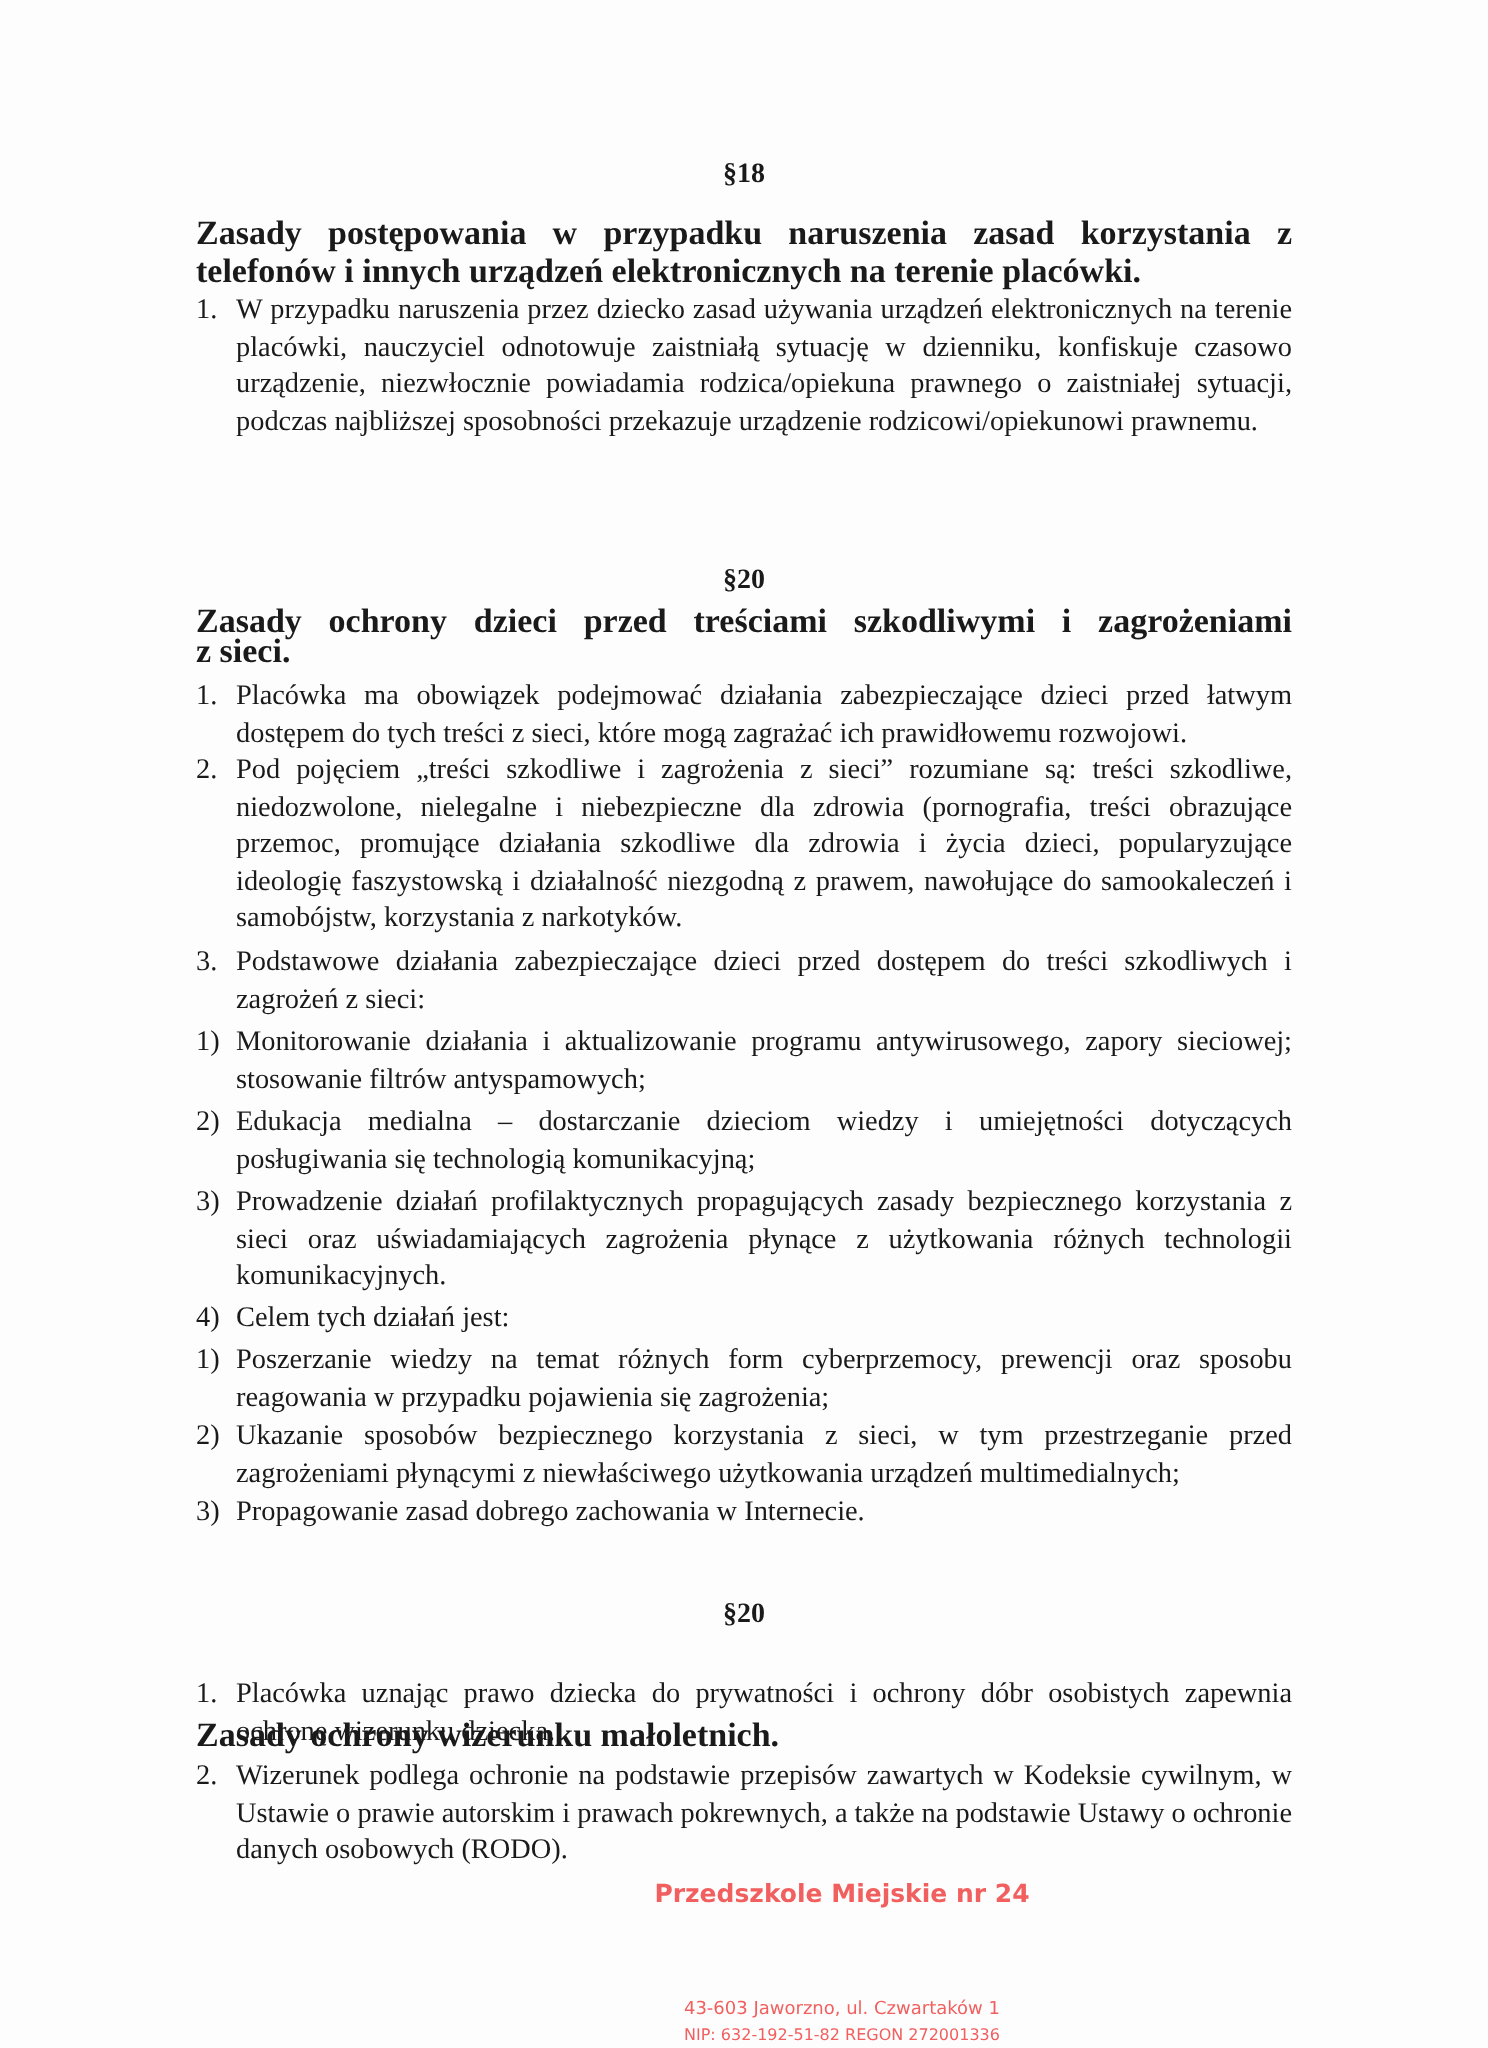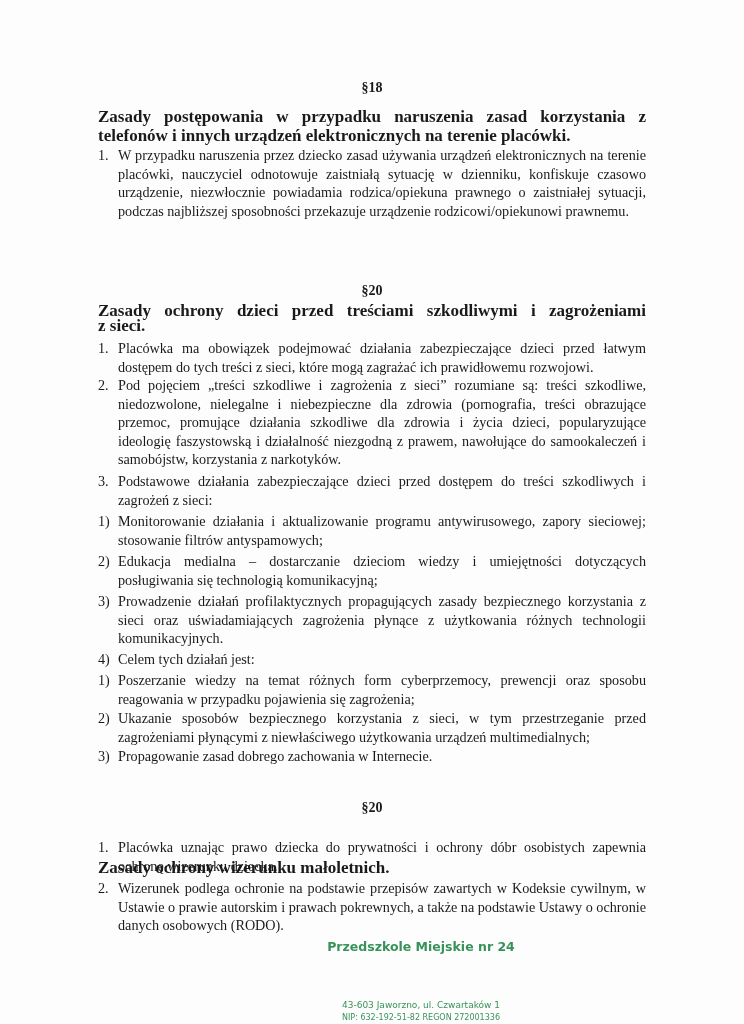--- a/index.html
+++ b/index.html
@@ -9,21 +9,21 @@
   }
   .page { position: absolute; left: 98px; top: 0; width: 548px; }
   .sec-title { text-align: center; font-weight: bold; font-size: 14px; position: absolute; left: 0; width: 548px; }
   .heading { font-weight: bold; font-size: 17px; line-height: 19px; position: absolute; left: 0; width: 548px; text-align: justify; }
   .heading.spread { text-align: justify; text-align-last: justify; }
   .item { position: absolute; left: 0; width: 548px; font-size: 14.2px; line-height: 18.5px; text-align: justify; }
   .item .num { position: absolute; left: 0; top: 0; }
   .item .txt { display: block; padding-left: 20px; }
   .stamp {
     position: absolute; left: 326px; top: 940px; width: 190px; text-align: center;
-    font-family: "DejaVu Sans", sans-serif; color: #15803d; opacity: 0.85;
+    font-family: "DejaVu Sans", sans-serif; color: #ef4444; opacity: 0.85;
   }
   .stamp .l1 { font-size: 12.5px; font-weight: bold; line-height: 14px; }
   .stamp .l2 { font-size: 8px; font-weight: bold; line-height: 11px; }
   .stamp .l3 { font-size: 9px; line-height: 13px; margin-top: 45px; }
   .stamp .l4 { font-size: 8px; line-height: 12px; text-align: center; }
 </style>
 </head>
 <body>
 
 <div class="page">

